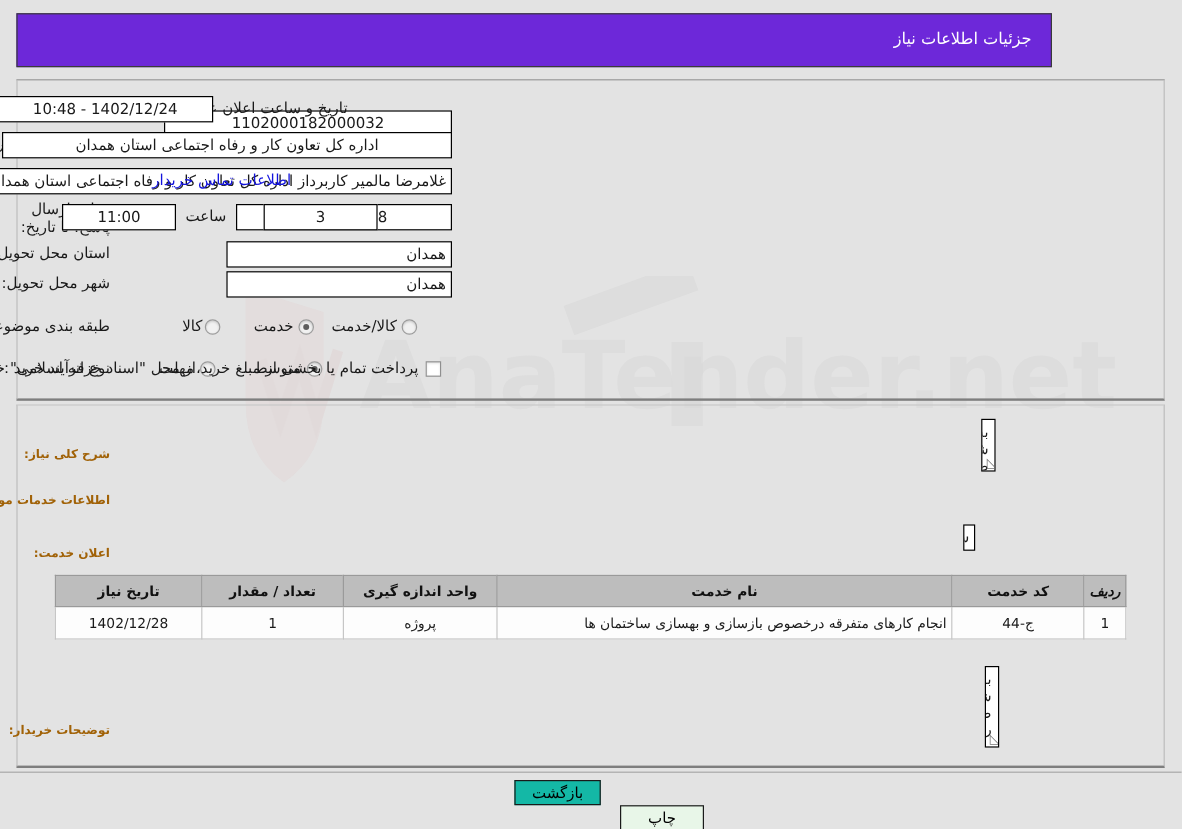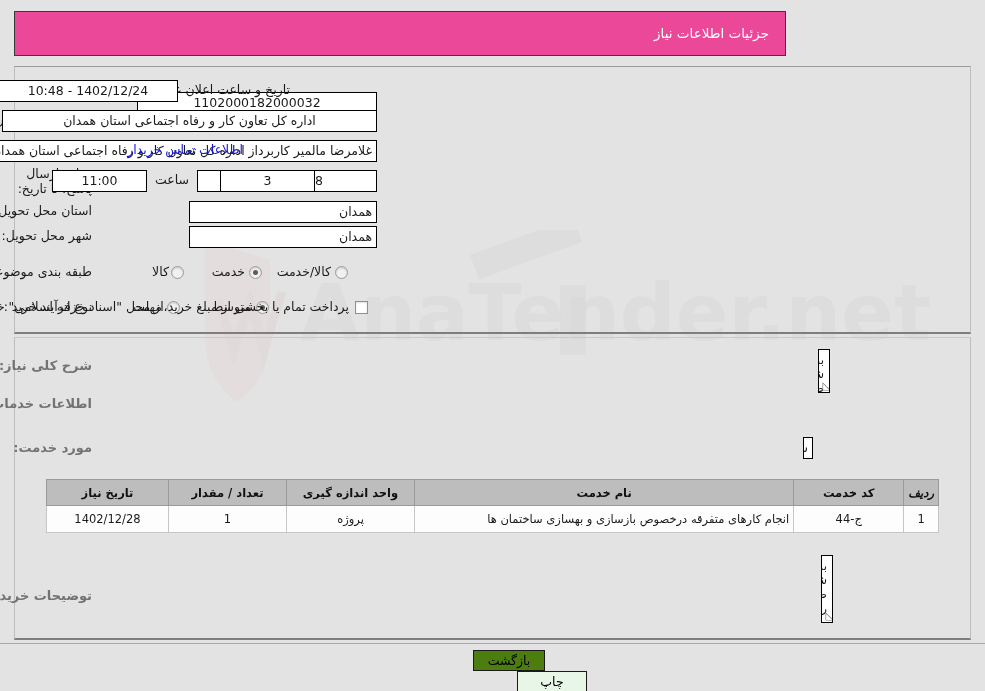--- a/index.html
+++ b/index.html
@@ -24,22 +24,22 @@
     width: 985px; height: 220px;
     pointer-events: none;
     opacity: .30;
     z-index: 0;
   }
 
   
   .header {
     position: absolute;
     left: 14px; top: 11px;
-    width: 772px; height: 45px;
-    background: #ec4899;
+    width: 863px; height: 45px;
+    background: #6d28d9;
     border: 1px solid #3a3a3a;
     z-index: 3;
   }
   .header-title {
     position: absolute;
     right: 16px; top: 13px;
     color: #ffffff;
     font-size: 13.5px;
     letter-spacing: .2px;
   }
@@ -72,24 +72,25 @@
 
   .lbl {
     position: absolute;
     font-size: 12.5px;
     color: #1a1a1a;
     white-space: nowrap;
     text-align: right;
   }
   .lbl-b {
     position: absolute;
-    font-size: 13px;
-    color: #737373;
+    font-size: 10px;
+    color: #a16207;
     font-weight: bold;
     white-space: nowrap;
+    margin-top: 16px;
   }
   .fld {
     position: absolute;
     background: #ffffff;
     border: 1px solid #000000;
     font-size: 12.5px;
     color: #1a1a1a;
     padding: 0 4px;
     line-height: 20px;
     height: 22px;
@@ -187,21 +188,21 @@
     height: 21px;
     border: 1px solid #1a1a1a;
     font-size: 12.5px;
     color: #000;
     text-align: center;
     line-height: 19px;
     cursor: pointer;
     font-family: "DejaVu Sans", "Liberation Sans", sans-serif;
   }
   .btn-print { background: #e8f6e8; }
-  .btn-back  { background: #4d7c0f; margin-left: 44px; }
+  .btn-back  { background: #14b8a6; }
 
   .sep {
     position: absolute;
     background: #a9a9a9;
     height: 1px;
   }
 </style>
 </head>
 <body>
 
@@ -274,21 +275,21 @@
     <div class="lbl" style="right:636px; top:299px;">پرداخت تمام یا بخشی از مبلغ خرید،از محل "اسناد خزانه اسلامی" خواهد بود.</div>
 
     <div class="lbl-b" style="right:893px; top:358px;">شرح کلی نیاز:</div>
     <div class="ta" style="right:155px; top:349px; left:160px; height:44px;">
       <span>به شرح صورت ریز مندرج در  برگه استعلام پیوست</span>
       <span class="grip">◺</span>
     </div>
 
     <div class="lbl-b" style="right:893px; top:396px;">اطلاعات خدمات مورد نیاز</div>
 
-    <div class="lbl-b" style="right:893px; top:440px;">مورد خدمت:</div>
+    <div class="lbl-b" style="right:893px; top:440px;">اعلان خدمت:</div>
     <div class="fld rt" style="right:172px; top:437px; left:178px; height:22px;">ساختمان</div>
 
     <div class="lbl-b" style="right:893px; top:588px;">توضیحات خریدار:</div>
     <div class="ta" style="right:152px; top:555px; left:78px; height:68px;">
       <span>به شرح صورت ریز مندرج در  برگه استعلام پیوست</span>
       <span class="grip">◺</span>
     </div>
 
   </div>
 

